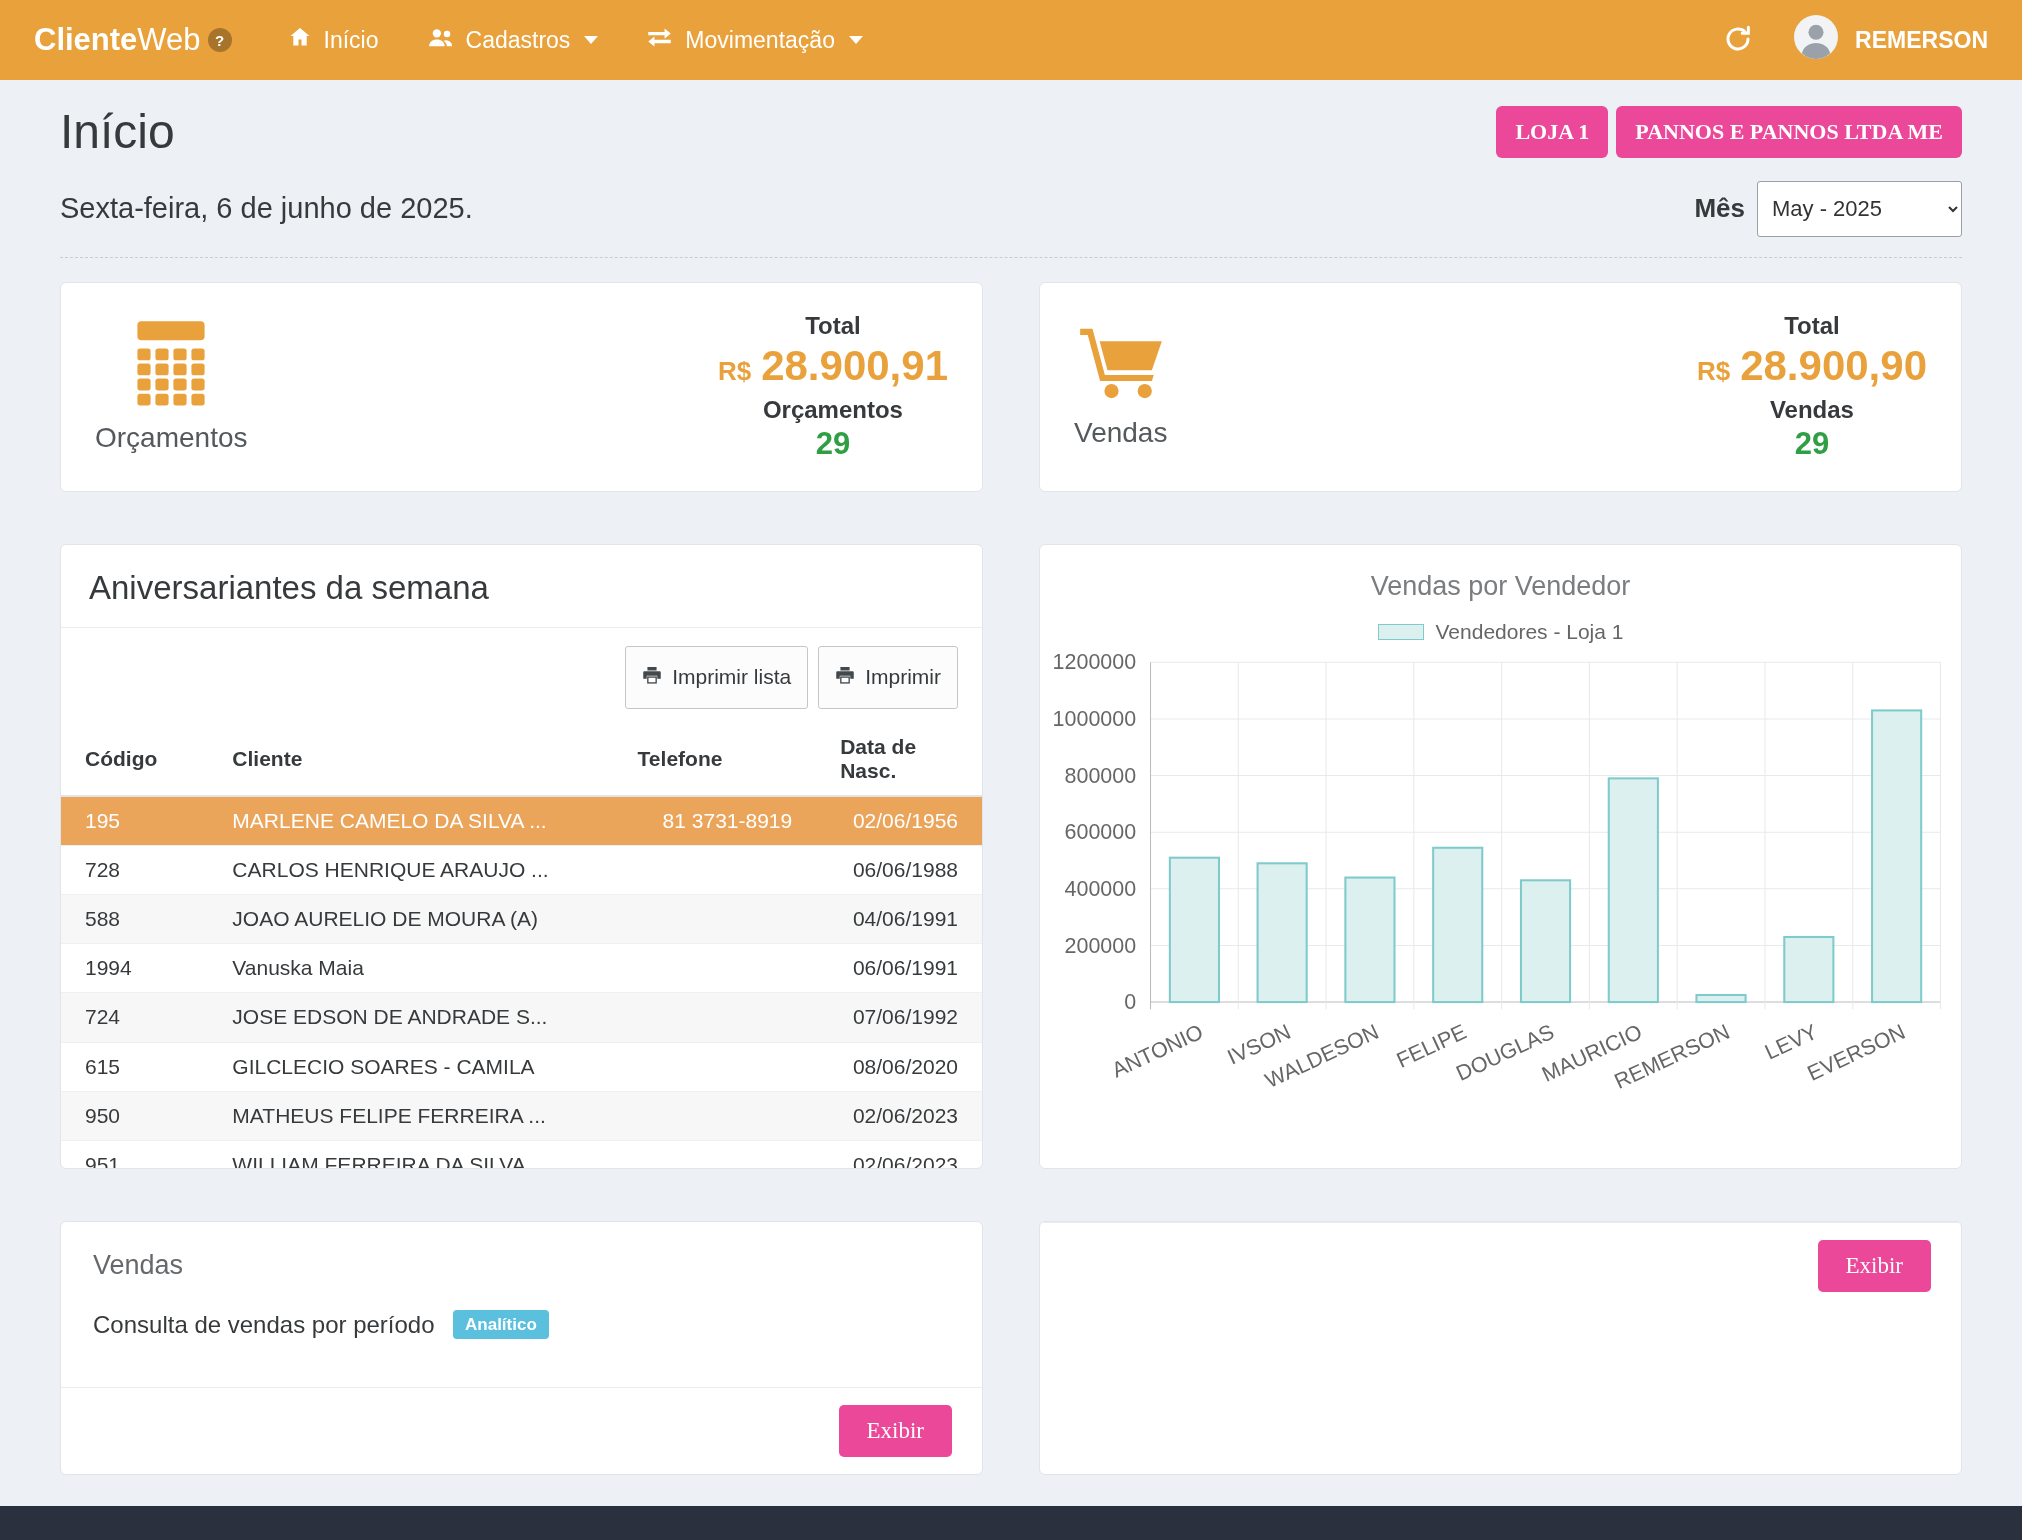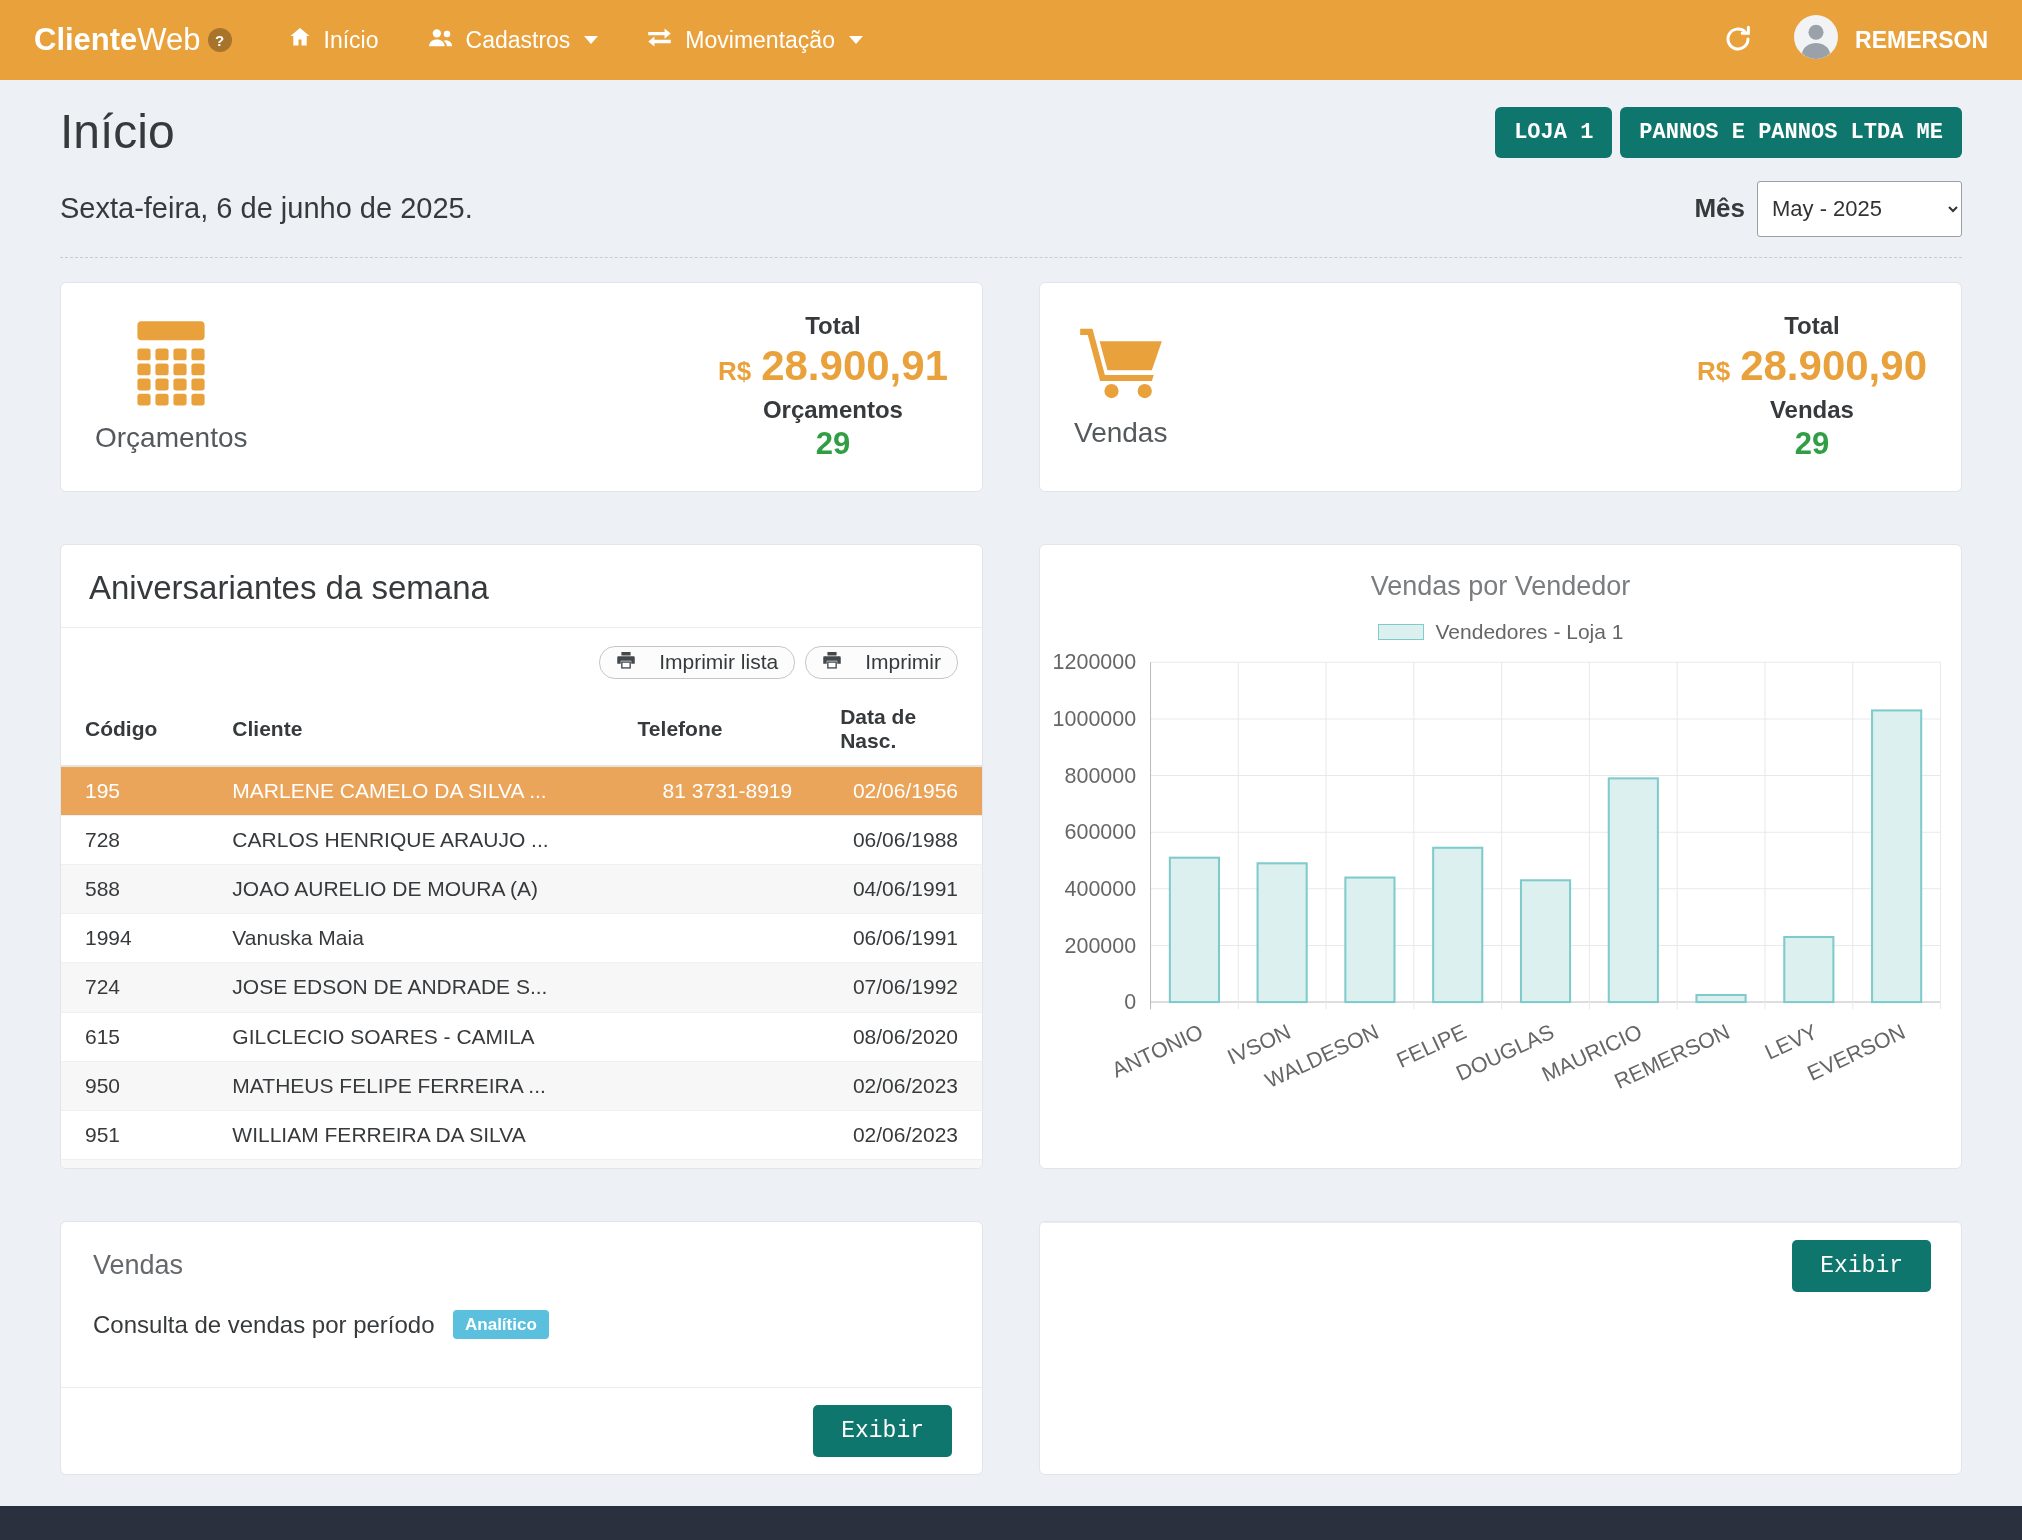--- a/index.html
+++ b/index.html
@@ -23,21 +23,21 @@
   .caret { width:0; height:0; border-left:7px solid transparent; border-right:7px solid transparent; border-top:8px solid #fff; margin-left:2px; }
   .nav-right { margin-left:auto; display:flex; align-items:center; gap:40px; }
   .icon-btn { background:none; border:none; padding:0; cursor:pointer; display:flex; align-items:center; }
   .user-chip { display:flex; align-items:center; gap:16px; color:#fff; font-size:23px; font-weight:700; cursor:pointer; }
 
   
   main { flex:0 0 auto; padding:26px 60px 0; }
   .title-row { display:flex; justify-content:space-between; align-items:center; }
   h1.page-title { margin:0; font-size:48px; font-weight:500; color:#373a3c; line-height:1.1; }
   .store-buttons { display:flex; gap:8px; }
-  .btn-orange { background:#0f766e; color:#fff; border:none; border-radius:6px; font-family:Liberation Mono, monospace; cursor:pointer; }
+  .btn-orange { background:#ec4899; color:#fff; border:none; border-radius:6px; font-family:Liberation Serif, serif; cursor:pointer; }
   .btn-store { font-size:22px; font-weight:700; padding:13px 19px; }
 
   .date-row { margin-top:22px; display:flex; justify-content:space-between; align-items:center; }
   .date-text { font-size:29px; color:#373a3c; }
   .month-box { display:flex; align-items:center; gap:12px; }
   .month-label { font-size:26px; color:#373a3c;font-weight:bold; }
   .month-select { font-family:inherit; font-size:22px; padding:6px 10px; height:56px; min-width:205px;
     border:1px solid #9aa0a6; border-radius:3px; background:#fff; color:#333; cursor:pointer; }
 
   hr.dashed { border:none; border-top:1px dashed #c8cdd4; margin:20px 0 24px; }
@@ -55,22 +55,22 @@
   .amount .cur { font-size:26px; font-weight:700; color:#e9a13c; margin-right:10px; }
   .amount .val { font-size:42px; font-weight:700; color:#e9a13c; }
   .count { margin-top:2px; font-size:31px; font-weight:700; color:#2f9e44; }
 
   
   .mid-row { margin-top:52px; }
   .mid-card { height:625px; overflow:hidden; }
   .panel-head { padding:24px 28px 20px; border-bottom:1px solid #ececec; }
   .panel-head h2 { margin:0; font-size:33px; font-weight:400; color:#373a3c; }
   .print-row { display:flex; justify-content:flex-end; gap:10px; padding:18px 24px 14px; }
-  .btn-light { display:inline-flex; align-items:center; gap:23px; background:#fcfcfc; border:1px solid #c6c6c6;
-    border-radius:16px; padding:3px 16px; font-size:21px; color:#373a3c; font-family:inherit; cursor:pointer; }
+  .btn-light { display:inline-flex; align-items:center; gap:10px; background:#fcfcfc; border:1px solid #c6c6c6;
+    border-radius:3px; padding:18px 16px; font-size:21px; color:#373a3c; font-family:inherit; cursor:pointer; }
 
   table.bday { width:100%; border-collapse:collapse; }
   .bday th { text-align:left; font-size:21px; padding:12px 24px; border-bottom:2px solid #e4e4e4; color:#373a3c; }
   .bday td { font-size:21px; padding:12px 24px; line-height:1.15; border-top:1px solid #f0f0f0; }
   .bday tbody tr { cursor:pointer; }
   .bday tbody tr:nth-child(odd) { background:#f7f7f7; }
   .bday tbody tr.highlight { background:#eaa55b; }
   .bday tbody tr.highlight td { color:#fff; }
   .c-codigo { width:16%; }
   .c-cliente { width:44%; }

